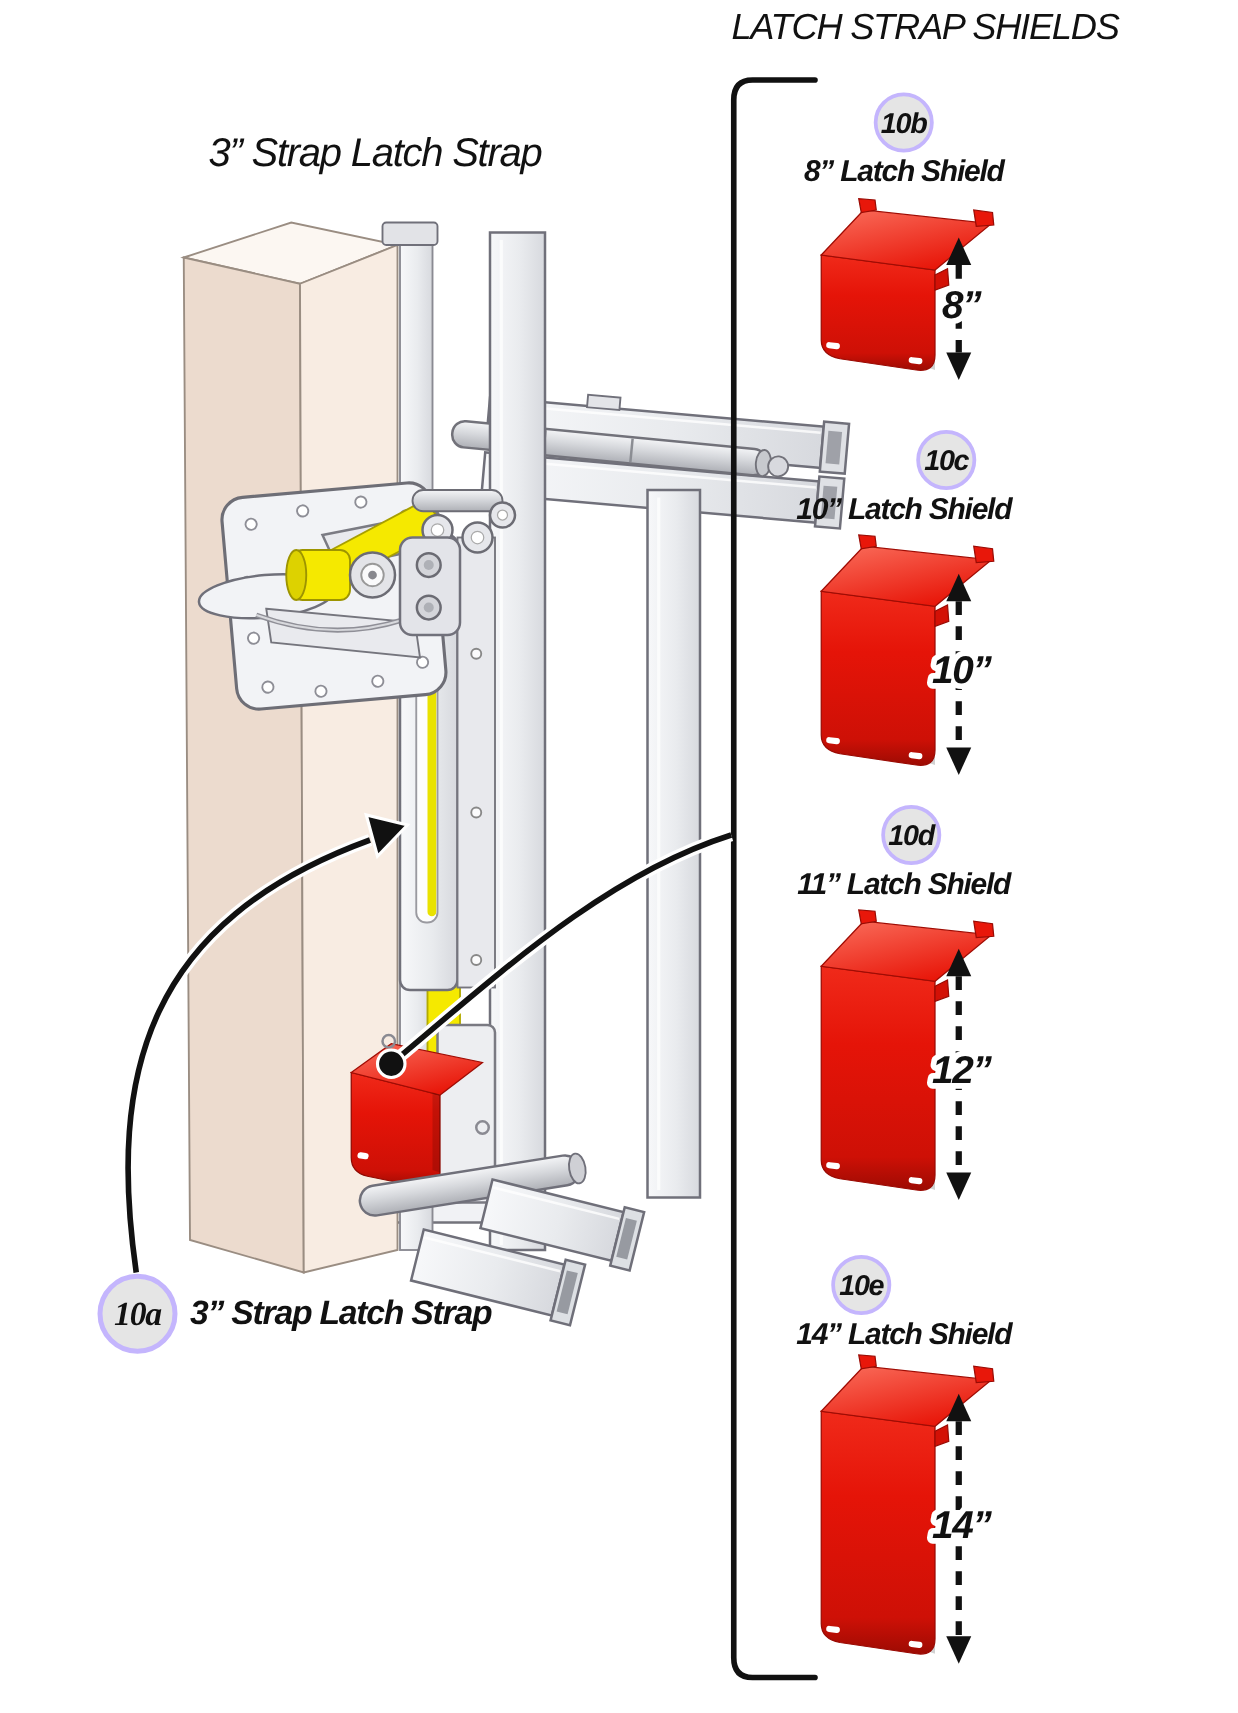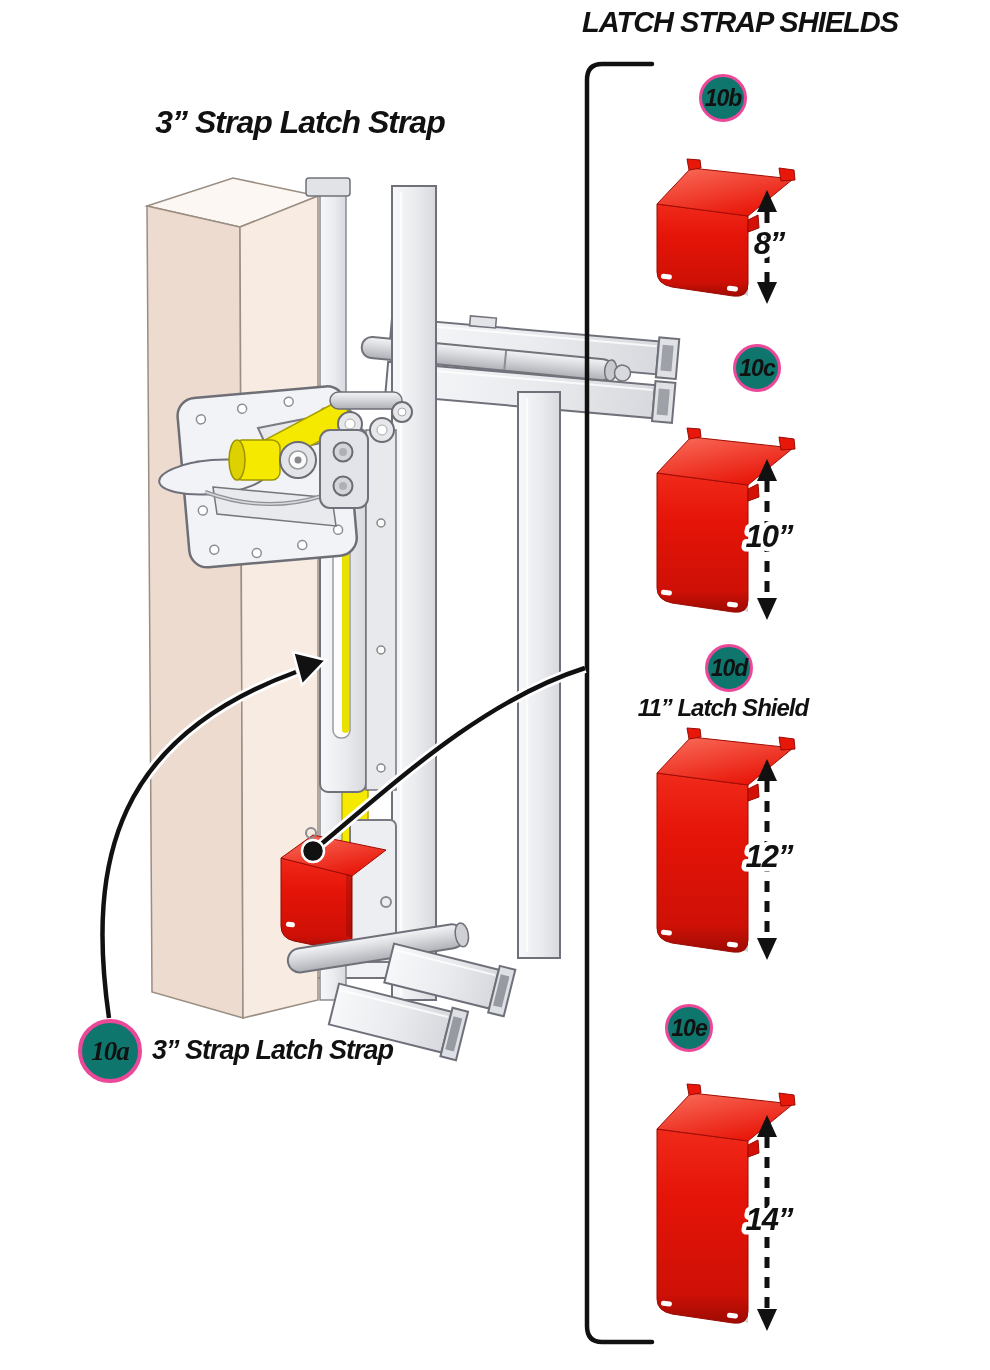--- a/index.html
+++ b/index.html
@@ -3,26 +3,26 @@
 <meta charset="utf-8">
 <style>
   html,body{margin:0;padding:0;background:#ffffff;}
   .canvas{position:relative;width:990px;height:1370px;background:#fff;overflow:hidden;
           font-family:"Liberation Sans","DejaVu Sans",sans-serif;}
   .scene{position:absolute;left:0;top:0;width:990px;height:1370px;}
   .shield-svg{position:absolute;left:645px;width:160px;}
   .shield-svg text{font-family:"Liberation Sans","DejaVu Sans",sans-serif;
     font-style:italic;font-weight:bold;font-size:31px;text-anchor:middle;fill:#111;
     stroke:#fff;stroke-width:9px;paint-order:stroke;stroke-linejoin:round;letter-spacing:-1px;}
-  .title{position:absolute;font-style:italic;font-weight:bold;color:#111;
+  .title{position:absolute;font-style:italic;font-weight:normal;color:#111;
          letter-spacing:-1px;white-space:nowrap;}
   .left-title{left:100px;top:104px;width:400px;text-align:center;font-size:32px;}
   .right-header{left:570px;top:6px;width:340px;text-align:center;font-size:29px;}
-  .tag-circle{position:absolute;width:48px;height:48px;border:3px solid #ec4899;border-radius:50%;
-      display:flex;align-items:center;justify-content:center;background:#0f766e;
+  .tag-circle{position:absolute;width:48px;height:48px;border:3px solid #c4b5fd;border-radius:50%;
+      display:flex;align-items:center;justify-content:center;background:#e5e5e5;
       font-style:italic;font-weight:bold;font-size:23px;color:#111;letter-spacing:-1px;box-sizing:border-box;}
   .tag-10a{width:64px;height:64px;border-width:4px;left:78px;top:1019px;font-size:27px;font-family:Liberation Serif, serif;}
   .item-label{position:absolute;left:570px;width:306px;text-align:center;
       font-style:italic;font-weight:bold;font-size:24px;color:#111;letter-spacing:-1px;white-space:nowrap;}
   .label-10a{position:absolute;left:152px;top:1035px;font-style:italic;font-weight:bold;
       font-size:27px;color:#111;letter-spacing:-1px;white-space:nowrap;}
 </style>
 </head>
 <body>
 
@@ -208,40 +208,42 @@
   <div class="title right-header">LATCH STRAP SHIELDS</div>
 
   <div class="tag-circle tag-10a">
       <span>10a</span>
     </div>
   <div class="label-10a">3” Strap Latch Strap</div>
 
   <div class="tag-circle" style="left:699px;top:74px">
       <span>10b</span>
     </div>
+  <div class="item-label" style="top:124px">8” Latch Shield</div>
   <svg class="shield-svg" id="shield-0" style="top: 154px; height: 164px; width: 160px;" viewBox="0 0 160 164">
   <polygon points="97,73 103,75 103,142 97,140" fill="rgba(0,0,0,0.18)"></polygon>
   <path d="M 12,50 L 103,62 L 103,130 Q 103,144 88,142 L 27,133 Q 12,130 12,118 Z" fill="url(#gShF)" stroke="#9a0b04" stroke-width="1"></path>
   <polygon points="12,50 46,14 148,25 103,62" fill="url(#gShT)" stroke="#a00c04" stroke-width="1"></polygon>
   <path d="M 44,16 L 42,5 L 55,6 L 56,14 Z" fill="#e8170a" stroke="#9a0b04"></path>
   <path d="M 136,27 L 134,14 L 149,16 L 150,26 Z" fill="#e8170a" stroke="#9a0b04"></path>
   <path d="M 103,66 L 113,61 L 114,74 L 103,78 Z" fill="#d31106" stroke="#9a0b04"></path>
   <rect x="16" y="120" width="11" height="5" rx="2.5" fill="#fff" transform="rotate(7 21 122)"></rect>
   <rect x="82" y="132" width="11" height="5" rx="2.5" fill="#fff" transform="rotate(7 87 134)"></rect>
   <g>
     <polygon points="122,36 112,58 132,58" fill="#111"></polygon>
     <line x1="122" y1="58" x2="122" y2="128" stroke="#111" stroke-width="5" stroke-dasharray="11 9"></line>
     <polygon points="122,150 112,128 132,128" fill="#111"></polygon>
   </g>
   <text x="124" y="100">8”</text>
     </svg>
 
   <div class="tag-circle" style="left:733px;top:344px">
       <span>10c</span>
     </div>
+  <div class="item-label" style="top:394px">10” Latch Shield</div>
   <svg class="shield-svg" id="shield-1" style="top: 423px; height: 211px; width: 160px;" viewBox="0 0 160 211">
   <polygon points="97,73 103,75 103,189 97,187" fill="rgba(0,0,0,0.18)"></polygon>
   <path d="M 12,50 L 103,62 L 103,177 Q 103,191 88,189 L 27,180 Q 12,177 12,165 Z" fill="url(#gShF)" stroke="#9a0b04" stroke-width="1"></path>
   <polygon points="12,50 46,14 148,25 103,62" fill="url(#gShT)" stroke="#a00c04" stroke-width="1"></polygon>
   <path d="M 44,16 L 42,5 L 55,6 L 56,14 Z" fill="#e8170a" stroke="#9a0b04"></path>
   <path d="M 136,27 L 134,14 L 149,16 L 150,26 Z" fill="#e8170a" stroke="#9a0b04"></path>
   <path d="M 103,66 L 113,61 L 114,74 L 103,78 Z" fill="#d31106" stroke="#9a0b04"></path>
   <rect x="16" y="167" width="11" height="5" rx="2.5" fill="#fff" transform="rotate(7 21 169)"></rect>
   <rect x="82" y="179" width="11" height="5" rx="2.5" fill="#fff" transform="rotate(7 87 181)"></rect>
   <g>
@@ -269,20 +271,21 @@
     <polygon points="122,36 112,58 132,58" fill="#111"></polygon>
     <line x1="122" y1="58" x2="122" y2="215" stroke="#111" stroke-width="5" stroke-dasharray="11 9"></line>
     <polygon points="122,237 112,215 132,215" fill="#111"></polygon>
   </g>
   <text x="124" y="143.5">12”</text>
     </svg>
 
   <div class="tag-circle" style="left:665px;top:1004px">
       <span>10e</span>
     </div>
+  <div class="item-label" style="top:1054px">14” Latch Shield</div>
   <svg class="shield-svg" id="shield-3" style="top: 1079px; height: 266px; width: 160px;" viewBox="0 0 160 266">
   <polygon points="97,73 103,75 103,244 97,242" fill="rgba(0,0,0,0.18)"></polygon>
   <path d="M 12,50 L 103,62 L 103,232 Q 103,246 88,244 L 27,235 Q 12,232 12,220 Z" fill="url(#gShF)" stroke="#9a0b04" stroke-width="1"></path>
   <polygon points="12,50 46,14 148,25 103,62" fill="url(#gShT)" stroke="#a00c04" stroke-width="1"></polygon>
   <path d="M 44,16 L 42,5 L 55,6 L 56,14 Z" fill="#e8170a" stroke="#9a0b04"></path>
   <path d="M 136,27 L 134,14 L 149,16 L 150,26 Z" fill="#e8170a" stroke="#9a0b04"></path>
   <path d="M 103,66 L 113,61 L 114,74 L 103,78 Z" fill="#d31106" stroke="#9a0b04"></path>
   <rect x="16" y="222" width="11" height="5" rx="2.5" fill="#fff" transform="rotate(7 21 224)"></rect>
   <rect x="82" y="234" width="11" height="5" rx="2.5" fill="#fff" transform="rotate(7 87 236)"></rect>
   <g>

